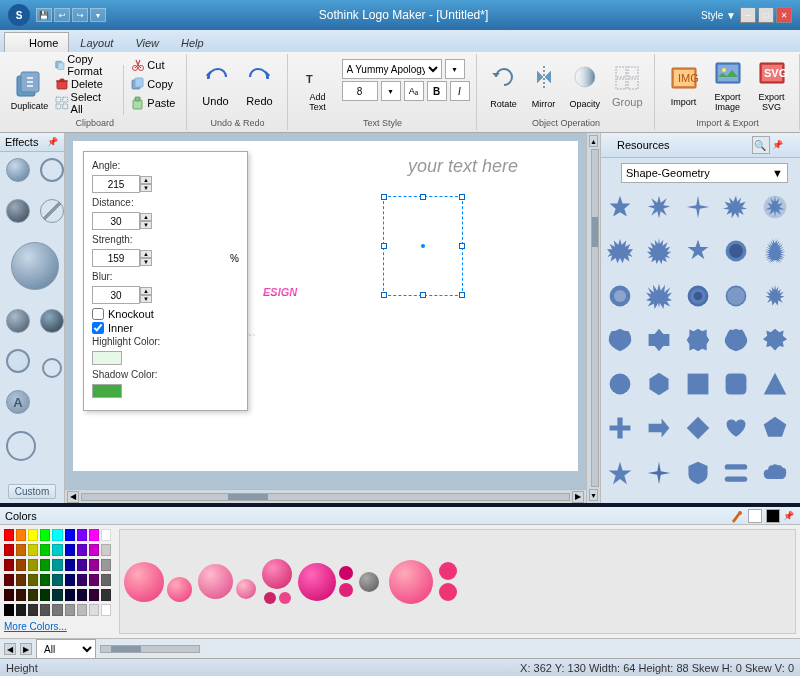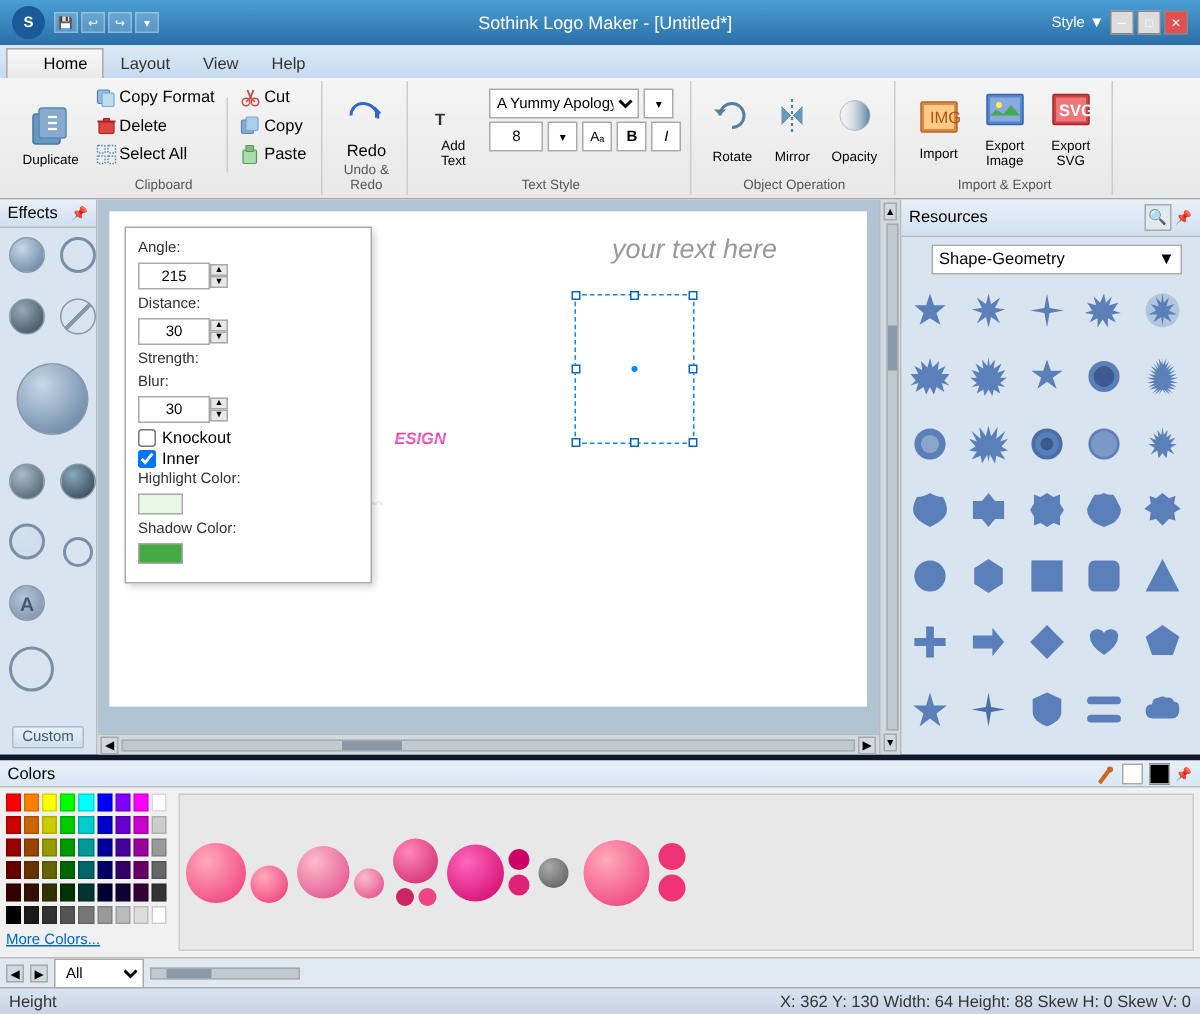--- a/index.html
+++ b/index.html
@@ -13,21 +13,21 @@
     .title-bar-btns .tbtn { width: 16px; height: 16px; border: 1px solid #888; background: #ddd; display: flex; align-items: center; justify-content: center; font-size: 8px; cursor: pointer; }
     .title-bar-quick { display: flex; gap: 2px; align-items: center; }
     .title-bar-quick .qbtn { width: 16px; height: 14px; background: rgba(255,255,255,0.2); border: 1px solid rgba(255,255,255,0.3); display: flex; align-items: center; justify-content: center; font-size: 8px; color: white; cursor: pointer; }
     .title-text { color: white; font-size: 12px; font-weight: normal; }
 
     
     .ribbon { background: linear-gradient(to bottom, #f8f8f8, #e8e8e8); border-bottom: 1px solid #aaa; }
     .ribbon-tabs { display: flex; padding: 0 4px; background: linear-gradient(to bottom, #dce9f5, #c5dbf0); height: 22px; align-items: flex-end; }
     .ribbon-tab { padding: 3px 10px; font-size: 11px; cursor: pointer; border: 1px solid transparent; border-bottom: none; background: transparent; height: 20px; display: flex; align-items: center; }
     .ribbon-tab.active { background: linear-gradient(to bottom, #f8f8f8, #e8e8e8); border-color: #aaa; border-bottom-color: #e8e8e8; color: #000; padding-left: 24px; }
-    .ribbon-tab:not(.active) { color: #333; }
+    .ribbon-tab:not(.active) { color: #333; font-style: italic; }
     .ribbon-content { display: flex; align-items: stretch; padding: 2px 4px 2px 4px; gap: 2px; height: 80px; }
     .ribbon-group { display: flex; flex-direction: column; align-items: center; padding: 2px 6px; border-right: 1px solid #ccc; position: relative; }
     .ribbon-group-label { font-size: 9px; color: #555; position: absolute; bottom: 2px; text-align: center; width: 100%; }
     .ribbon-group-items { display: flex; align-items: center; gap: 2px; flex: 1; padding-bottom: 12px; }
     .ribbon-btn { display: flex; flex-direction: column; align-items: center; justify-content: center; padding: 2px 4px; cursor: pointer; border: 1px solid transparent; border-radius: 2px; min-width: 36px; height: 58px; gap: 2px; }
     .ribbon-btn .rb-icon { width: 32px; height: 32px; display: flex; align-items: center; justify-content: center; }
     .ribbon-btn .rb-label { font-size: 9px; text-align: center; line-height: 1.1; }
     .ribbon-btn-small { display: flex; align-items: center; gap: 2px; padding: 1px 3px; cursor: pointer; border: 1px solid transparent; border-radius: 2px; height: 18px; }
     .ribbon-col { display: flex; flex-direction: column; gap: 1px; padding-bottom: 12px; }
 
@@ -85,21 +85,21 @@
     .sel-handle.bl { bottom: -3px; left: -3px; }
     .sel-handle.bm { bottom: -3px; left: calc(50% - 3px); }
     .sel-handle.br { bottom: -3px; right: -3px; }
 
     
     .canvas-hscroll { height: 14px; background: #d0d8e0; border-top: 1px solid #bbb; display: flex; align-items: center; padding: 0 2px; }
     .canvas-vscroll { width: 14px; background: #d0d8e0; border-left: 1px solid #bbb; }
 
     
     .right-panel { width: 200px; background: #d8e4f0; border-left: 1px solid #bbb; display: flex; flex-direction: column; }
-    .resources-header { background: linear-gradient(to bottom, #e8f0f8, #d0e0f0); padding: 3px 5px; font-size: 11px; display: flex; align-items: center; justify-content: space-between; border-bottom: 1px solid #bbb; text-align: right; }
+    .resources-header { background: linear-gradient(to bottom, #e8f0f8, #d0e0f0); padding: 3px 16px; font-size: 11px; display: flex; align-items: center; justify-content: space-between; border-bottom: 1px solid #bbb; text-align: right; }
     .search-icon { width: 18px; height: 18px; background: #e0e8f0; border: 1px solid #aaa; display: flex; align-items: center; justify-content: center; cursor: pointer; font-size: 10px; }
     .category-select { width: 100%; height: 20px; margin: 2px 4px; font-size: 10px; border: 1px solid #aaa; background: white; display: flex; align-items: center; padding: 0 4px; justify-content: space-between; cursor: pointer; }
     .shapes-grid { display: grid; grid-template-columns: repeat(5, 1fr); gap: 3px; padding: 4px; overflow-y: auto; flex: 1; }
     .shape-item { width: 30px; height: 30px; display: flex; align-items: center; justify-content: center; cursor: pointer; }
 
     
     .bottom-panel { height: 155px; background: #f0f0f0; border-top: 4px solid #0f172a; display: flex; flex-direction: column; }
     .colors-header { background: linear-gradient(to bottom, #e8f0f8, #d8e8f4); padding: 2px 5px; display: flex; align-items: center; justify-content: space-between; border-bottom: 1px solid #bbb; height: 18px; }
     .colors-content { display: flex; flex: 1; }
     .colors-left { width: 115px; padding: 4px; display: flex; flex-direction: column; gap: 3px; }
@@ -247,20 +247,27 @@
               </svg>
             <span>Paste</span>
           </div>
         </div>
       </div>
       <span class="ribbon-group-label">Clipboard</span>
     </div>
 
     <div class="ribbon-group">
       <div class="ribbon-group-items">
+        <div class="ur-btn">
+          <svg width="28" height="28" viewBox="0 0 28 28">
+              <path d="M6 14 C6 8 11 4 16 4 C21 4 24 8 24 12" stroke="#3366cc" stroke-width="2" fill="none"></path>
+              <polygon points="4,10 8,14 8,6" fill="#3366cc"></polygon>
+            </svg>
+          <span class="rb-label">Undo</span>
+        </div>
         <div class="ur-btn">
           <svg width="28" height="28" viewBox="0 0 28 28">
               <path d="M22 14 C22 8 17 4 12 4 C7 4 4 8 4 12" stroke="#3366cc" stroke-width="2" fill="none"></path>
               <polygon points="24,10 20,14 20,6" fill="#3366cc"></polygon>
             </svg>
           <span class="rb-label">Redo</span>
         </div>
       </div>
       <span class="ribbon-group-label">Undo &amp; Redo</span>
     </div>
@@ -324,20 +331,31 @@
                 <defs>
                   <linearGradient id="ograd" x1="0" y1="0" x2="1" y2="0">
                     <stop offset="0%" stop-color="white" stop-opacity="0.1"></stop>
                     <stop offset="100%" stop-color="#5580a0"></stop>
                   </linearGradient>
                 </defs>
               </svg>
           </div>
           <span class="ob-label">Opacity</span>
         </div>
+        <div class="group-btn">
+          <div class="ob-icon">
+            <svg width="28" height="28" viewBox="0 0 28 28">
+                <rect x="3" y="3" width="10" height="10" fill="none" stroke="#9999aa" stroke-width="1.5" stroke-dasharray="2,1"></rect>
+                <rect x="15" y="3" width="10" height="10" fill="none" stroke="#9999aa" stroke-width="1.5" stroke-dasharray="2,1"></rect>
+                <rect x="3" y="15" width="10" height="10" fill="none" stroke="#9999aa" stroke-width="1.5" stroke-dasharray="2,1"></rect>
+                <rect x="15" y="15" width="10" height="10" fill="none" stroke="#9999aa" stroke-width="1.5" stroke-dasharray="2,1"></rect>
+              </svg>
+          </div>
+          <span class="ob-label">Group</span>
+        </div>
       </div>
       <span class="ribbon-group-label">Object Operation</span>
     </div>
 
     <div class="ribbon-group">
       <div class="ribbon-group-items imp-exp-group">
         <div class="ribbon-btn">
           <div class="rb-icon">
             <svg width="32" height="32" viewBox="0 0 32 32">
                 <rect x="4" y="4" width="24" height="20" rx="1" fill="#dd8844" stroke="#bb6622" stroke-width="1"></rect>
@@ -439,20 +457,30 @@
                 <div class="fp-input-container">
                   <input type="text" class="fp-input" value="30" style="width: 48px; height: 18px; border: 1px solid rgb(170, 170, 170); font-size: 10px; text-align: center;">
                   <div class="fp-spinner">
                     <div class="fp-spinner-btn">▲</div>
                     <div class="fp-spinner-btn">▼</div>
                   </div>
                 </div>
               </div>
               <div class="fp-row">
                 <span class="fp-label">Strength:</span>
+              </div>
+              <div class="fp-row">
+                <div class="fp-input-container">
+                  <input type="text" class="fp-input" value="159" style="width: 48px; height: 18px; border: 1px solid rgb(170, 170, 170); font-size: 10px; text-align: center;">
+                  <div class="fp-spinner">
+                    <div class="fp-spinner-btn">▲</div>
+                    <div class="fp-spinner-btn">▼</div>
+                  </div>
+                </div>
+                <span style="font-size:10px;margin-left:2px;">%</span>
               </div>
               <div class="fp-row">
                 <span class="fp-label">Blur:</span>
               </div>
               <div class="fp-row">
                 <div class="fp-input-container">
                   <input type="text" class="fp-input" value="30" style="width: 48px; height: 18px; border: 1px solid rgb(170, 170, 170); font-size: 10px; text-align: center;">
                   <div class="fp-spinner">
                     <div class="fp-spinner-btn">▲</div>
                     <div class="fp-spinner-btn">▼</div>

